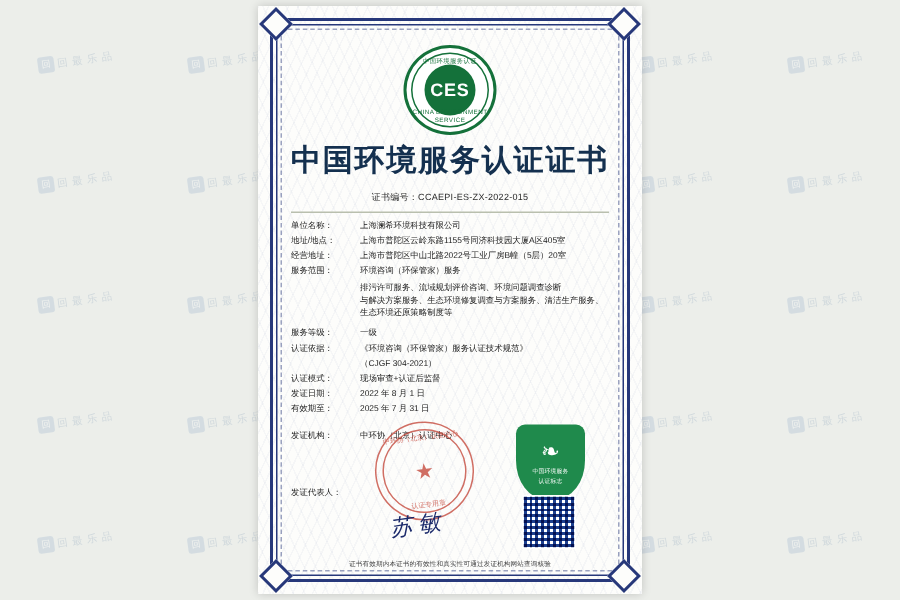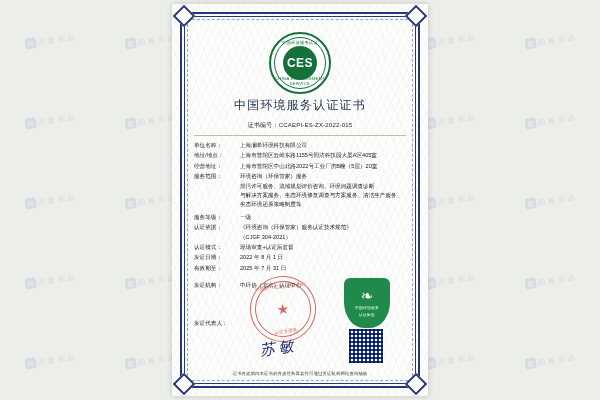--- a/index.html
+++ b/index.html
@@ -100,21 +100,21 @@
   }
   .seal-top,.seal-bot{
     position:absolute;left:0;right:0;text-align:center;
     font-size:4.2px;color:#14713a;letter-spacing:.3px;
   }
   .seal-top{top:6px;}
   .seal-bot{bottom:6px;}
 
   .title{
     margin-top:3px;
-    font-size:12px;font-weight:normal;color:#14304f;
+    font-size:20px;font-weight:bold;color:#14304f;
     letter-spacing:1.2px;
     text-align:center;
   }
   .cert-no{
     margin-top:7px;font-size:6px;color:#2a2a2a;letter-spacing:.2px;
   }
   .rule{
     width:100%;height:1px;background:#b9bfae;margin-top:5px;
   }
 

